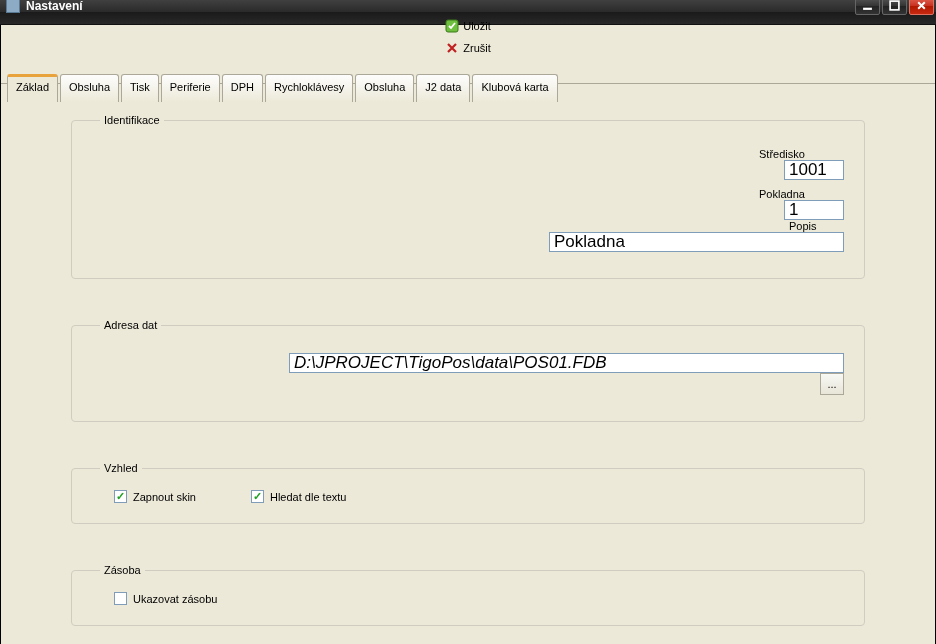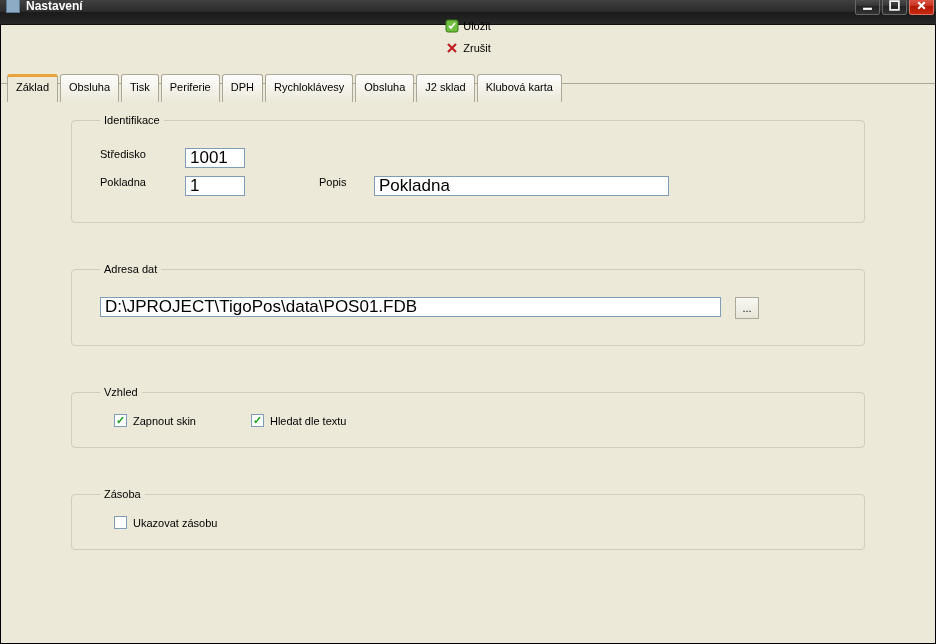--- a/index.html
+++ b/index.html
@@ -78,34 +78,34 @@
   }
 
   fieldset {
     border: 1px solid #d0ccc0;
     border-radius: 4px;
     padding: 14px 20px 18px 28px;
     margin-bottom: 40px;
   }
   legend { padding: 0 4px; color: #000; }
 
-  .row { display: flex; align-items: flex-start; margin: 8px 0; }
+  .row { display: flex; align-items: flex-end; margin: 8px 0; flex-direction: column; }
   .lbl { width: 85px; }
   .lbl2 { width: 55px; margin-left: 74px; }
 
   input[type="text"] {
     border: 1px solid #7f9db9;
     background: #fff;
     height: 20px;
     padding: 0 4px;
     font-size: 17px;
   }
   .in-short { width: 60px; }
   .in-popis { width: 295px; }
-  .in-path { width: 621px; }
+  .in-path { width: 555px; font-style: italic; }
 
   .browse-btn {
     width: 24px; height: 22px;
     background: linear-gradient(to bottom, #f8f8f4, #e8e5d8);
     border: 1px solid #aca899;
     margin-left: 14px;
     cursor: pointer;
     display: flex; align-items: center; justify-content: center;
   }
 
@@ -180,21 +180,21 @@
       <div class="tab">
           <span>DPH</span>
         </div>
       <div class="tab">
           <span>Rychloklávesy</span>
         </div>
       <div class="tab">
           <span>Obsluha</span>
         </div>
       <div class="tab">
-          <span>J2 sklad</span>
+          <span>J2 data</span>
         </div>
       <div class="tab">
           <span>Klubová karta</span>
         </div>
     </div>
 
     <div class="tab-page">
 
       <fieldset>
         <legend>Identifikace</legend>

